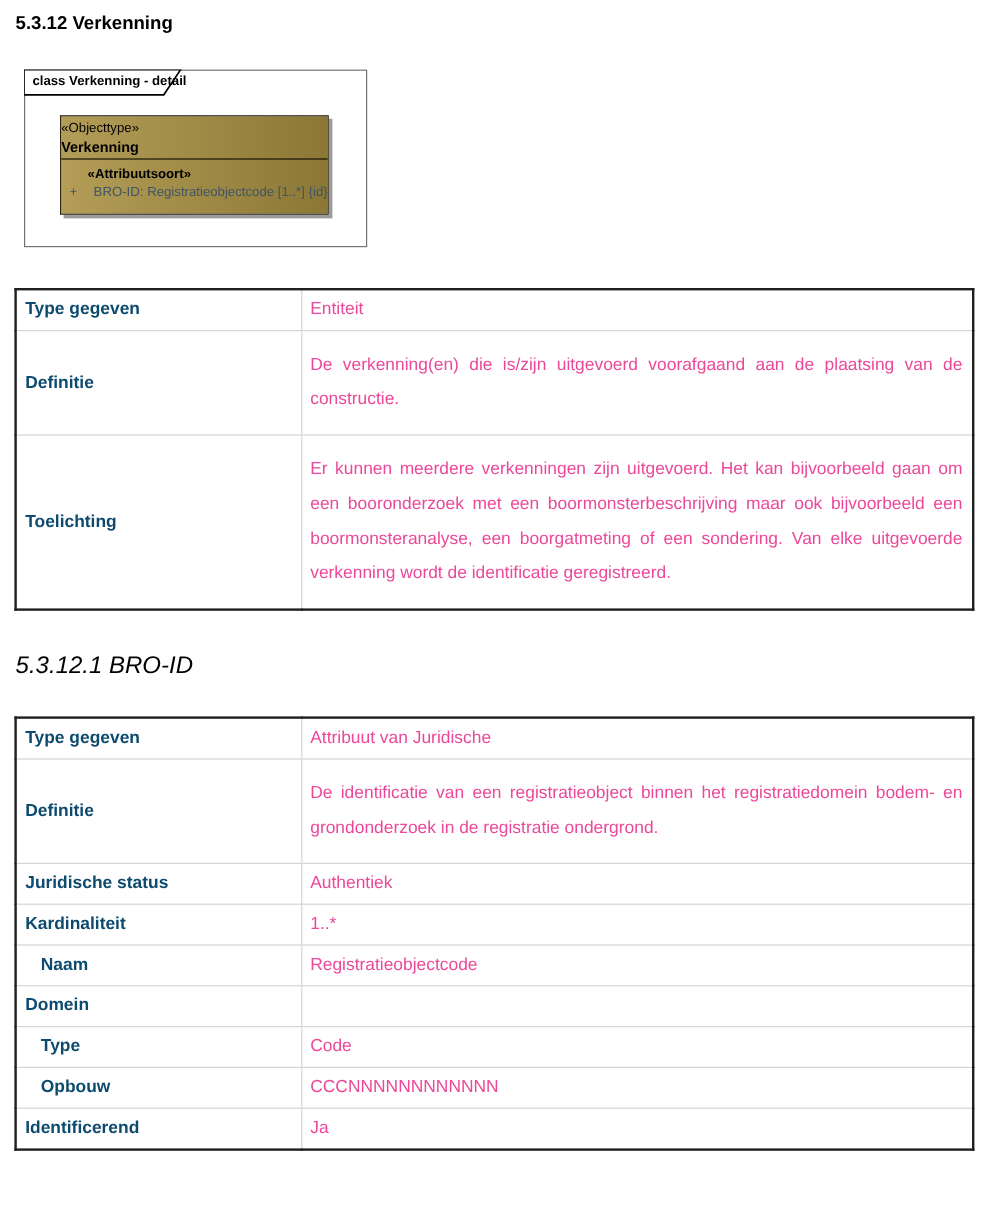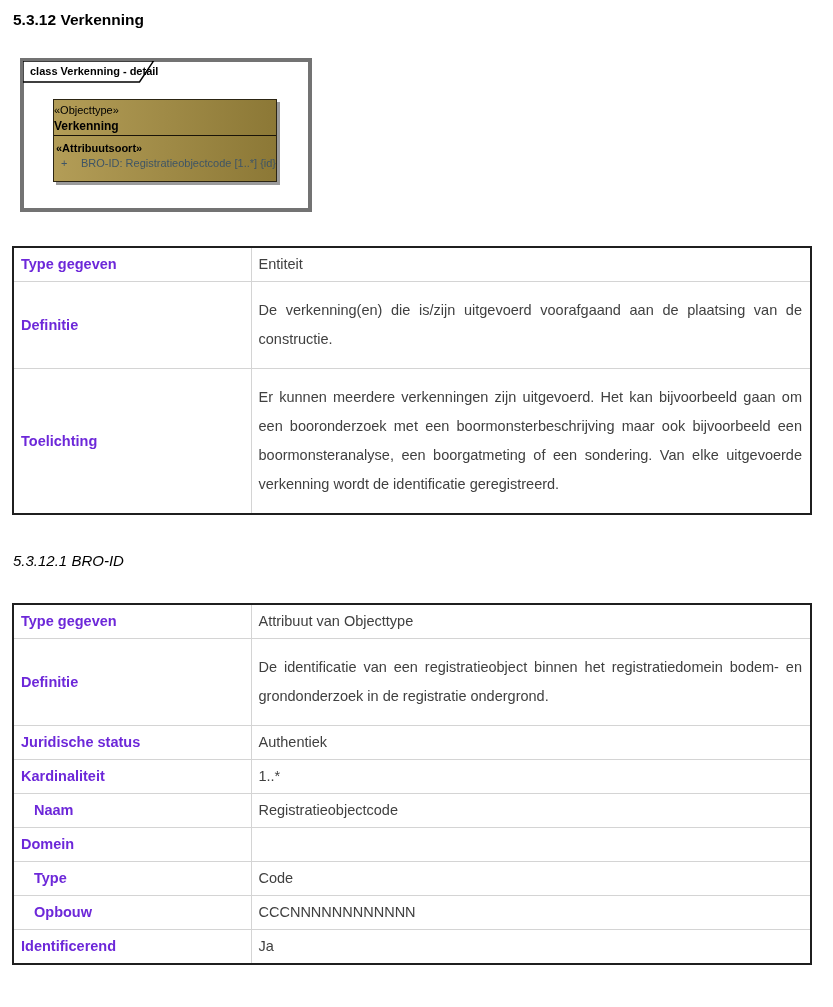--- a/index.html
+++ b/index.html
@@ -18,32 +18,32 @@
     --attr-color: #3f5565;
     --shadow-color: #9b9b9b;
   }
   .page-heading {
     font-size: 15.5px;
     font-weight: bold;
     margin: 10px 16px 0 13px;
     line-height: 19px;
   }
   .sub-heading {
-    font-size: 15px;
+    font-size: 20px;
     font-style: italic;
     font-weight: normal;
     margin: 37px 0 0 13px;
     line-height: 18px;
   }
   
   .uml-frame {
     position: relative;
     width: 284px;
     height: 146px;
-    border: 4px solid #737373;
+    border: 1px solid #737373;
     margin: 29px 0 0 20px;
     background: #fff;
   }
   .uml-frame-tab {
     position: absolute;
     top: -1px;
     left: -1px;
     width: 132px;
     height: 22px;
   }
@@ -80,21 +80,21 @@
     font-size: 12px;
     font-weight: bold;
     line-height: 16px;
   }
   .uml-class-body {
     padding-top: 5px;
   }
   .uml-section-label {
     font-size: 11px;
     font-weight: bold;
-    padding-left: 2px;
+    padding-left: 22px;
     line-height: 15px;
   }
   .uml-attribute {
     font-size: 11px;
     color: var(--attr-color);
     line-height: 15px;
     padding-left: 7px;
     white-space: nowrap;
   }
   .uml-attribute .vis {
@@ -115,25 +115,25 @@
   table.spec th, table.spec td {
     border: 1px solid #d4d4d4;
     vertical-align: middle;
     padding: 7px 8px 7px 7px;
     line-height: 19px;
   }
   table.spec th {
     width: 238px;
     text-align: left;
     font-weight: bold;
-    color: #6d28d9;
+    color: #0c4a6e;
     box-sizing: border-box;
   }
   table.spec td {
-    color: #404040;
+    color: #ec4899;
     font-weight: normal;
   }
   table.spec th.indent { padding-left: 20px; }
   table.spec td.long {
     line-height: 29px;
     padding-top: 14px;
     padding-bottom: 14px;
     text-align: justify;
   }
 </style>
@@ -176,21 +176,21 @@
       </tr>
     </tbody>
 </table>
 
 <h2 class="sub-heading">5.3.12.1 BRO-ID</h2>
 
 <table class="spec t2">
   <tbody>
       <tr>
         <th>Type gegeven</th>
-        <td>Attribuut van Objecttype</td>
+        <td>Attribuut van Juridische</td>
       </tr>
       <tr>
         <th>Definitie</th>
         <td class="long">De identificatie van een registratieobject binnen het registratiedomein bodem- en grondonderzoek in de registratie ondergrond.</td>
       </tr>
       <tr>
         <th>Juridische status</th>
         <td>Authentiek</td>
       </tr>
       <tr>

